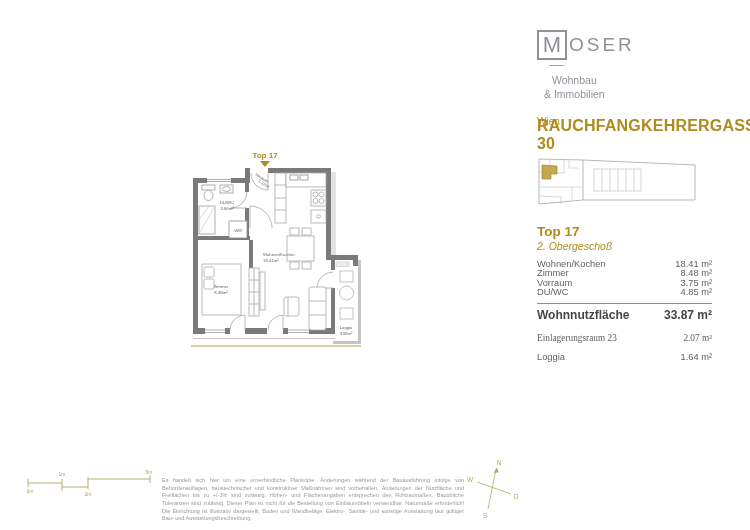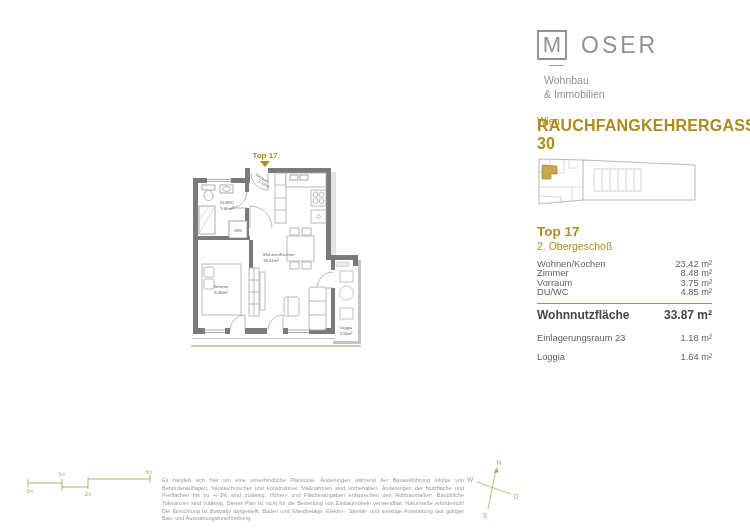--- a/index.html
+++ b/index.html
@@ -6,36 +6,36 @@
   .page{
     position:relative;width:750px;height:530px;background:#ffffff;overflow:hidden;
     font-family:"Liberation Sans",sans-serif;
   }
   .abs{position:absolute;}
 
   
   .logo-row{left:537px;top:30px;display:flex;align-items:center;color:#8e9297;}
   .m-box{display:flex;align-items:center;justify-content:center;
     width:26px;height:26px;border:2px solid #8e9297;font-size:22px;letter-spacing:0;}
-  .logo-rest{font-size:23px;letter-spacing:3px;margin-left:14px;}
+  .logo-rest{font-size:19px;letter-spacing:3px;margin-left:2px;}
   .logo-line{left:549px;top:65px;width:15px;border-top:1px solid #9aa0a4;}
-  .tagline{left:544px;top:73px;font-size:10.5px;line-height:14px;color:#8e9297;white-space:pre-line;}
+  .tagline{left:544px;top:73px;font-size:10.5px;line-height:14px;color:#8e9297;white-space:pre-line;text-align:center;}
 
   
   .proj-title{left:537px;top:117px;font-size:16px;font-weight:bold;letter-spacing:.2px;color:#ad8b1d;}
   .proj-city{left:537px;top:116px;font-size:10px;color:#ad8b1d;}
 
   
   .unit-title{left:537px;top:224px;font-size:13.5px;font-weight:bold;color:#ad8b1d;}
-  .unit-floor{left:537px;top:240px;font-size:10.5px;color:#ad8b1d;}
+  .unit-floor{left:537px;top:240px;font-size:10.5px;font-style:italic;color:#ad8b1d;}
   .area-table{left:537px;top:260px;width:175px;color:#616161;}
   .arow{display:flex;justify-content:space-between;font-size:9.3px;line-height:9.4px;height:9.4px;}
   .adivider{border-top:1px solid #b29226;margin:5px 0 6px 0;}
   .arow.total{font-size:12px;font-weight:bold;color:#474747;height:11px;line-height:11px;}
-  .arow.extra1{margin-top:13px;}
+  .arow.extra1{margin-top:13px;font-family:Liberation Serif, serif;}
   .arow.extra2{margin-top:10px;}
 
   
   .disclaimer{left:162px;top:477px;width:302px;font-size:5.5px;line-height:1.4;
     color:#9a9a9a;text-align:justify;}
 
   svg text{font-family:"Liberation Sans",sans-serif;}
 </style>
 </head>
 <body>
@@ -74,42 +74,42 @@
     </g>
     <path d="M6,9 L21,10 L21,18 L15,18 L15,23 L6,23 Z" fill="#c8a84e" stroke="#93761f" stroke-width="0.6"></path>
   </svg>
 
   <div class="abs unit-title">Top 17</div>
   <div class="abs unit-floor">2. Obergeschoß</div>
 
   <div class="abs area-table">
     <div class="arow">
       <span>Wohnen/Kochen</span>
-      <span>23.42 m²</span>
+      <span>18.41 m²</span>
     </div>
     <div class="arow">
       <span>Zimmer</span>
       <span>8.48 m²</span>
     </div>
     <div class="arow">
       <span>Vorraum</span>
       <span>3.75 m²</span>
     </div>
     <div class="arow">
       <span>DU/WC</span>
       <span>4.85 m²</span>
     </div>
     <div class="adivider"></div>
     <div class="arow total">
       <span>Wohnnutzfläche</span>
       <span>33.87 m²</span>
     </div>
     <div class="arow extra1">
       <span>Einlagerungsraum 23</span>
-      <span>1.18 m²</span>
+      <span>2.07 m²</span>
     </div>
     <div class="arow extra2">
       <span>Loggia</span>
       <span>1.64 m²</span>
     </div>
   </div>
 
   <svg class="abs" style="left:183px;top:148px;" width="195" height="205" viewBox="0 0 195 205">
 
     <text x="82" y="10" font-size="8" font-weight="bold" fill="#ad8b1d" text-anchor="middle">Top 17</text>

